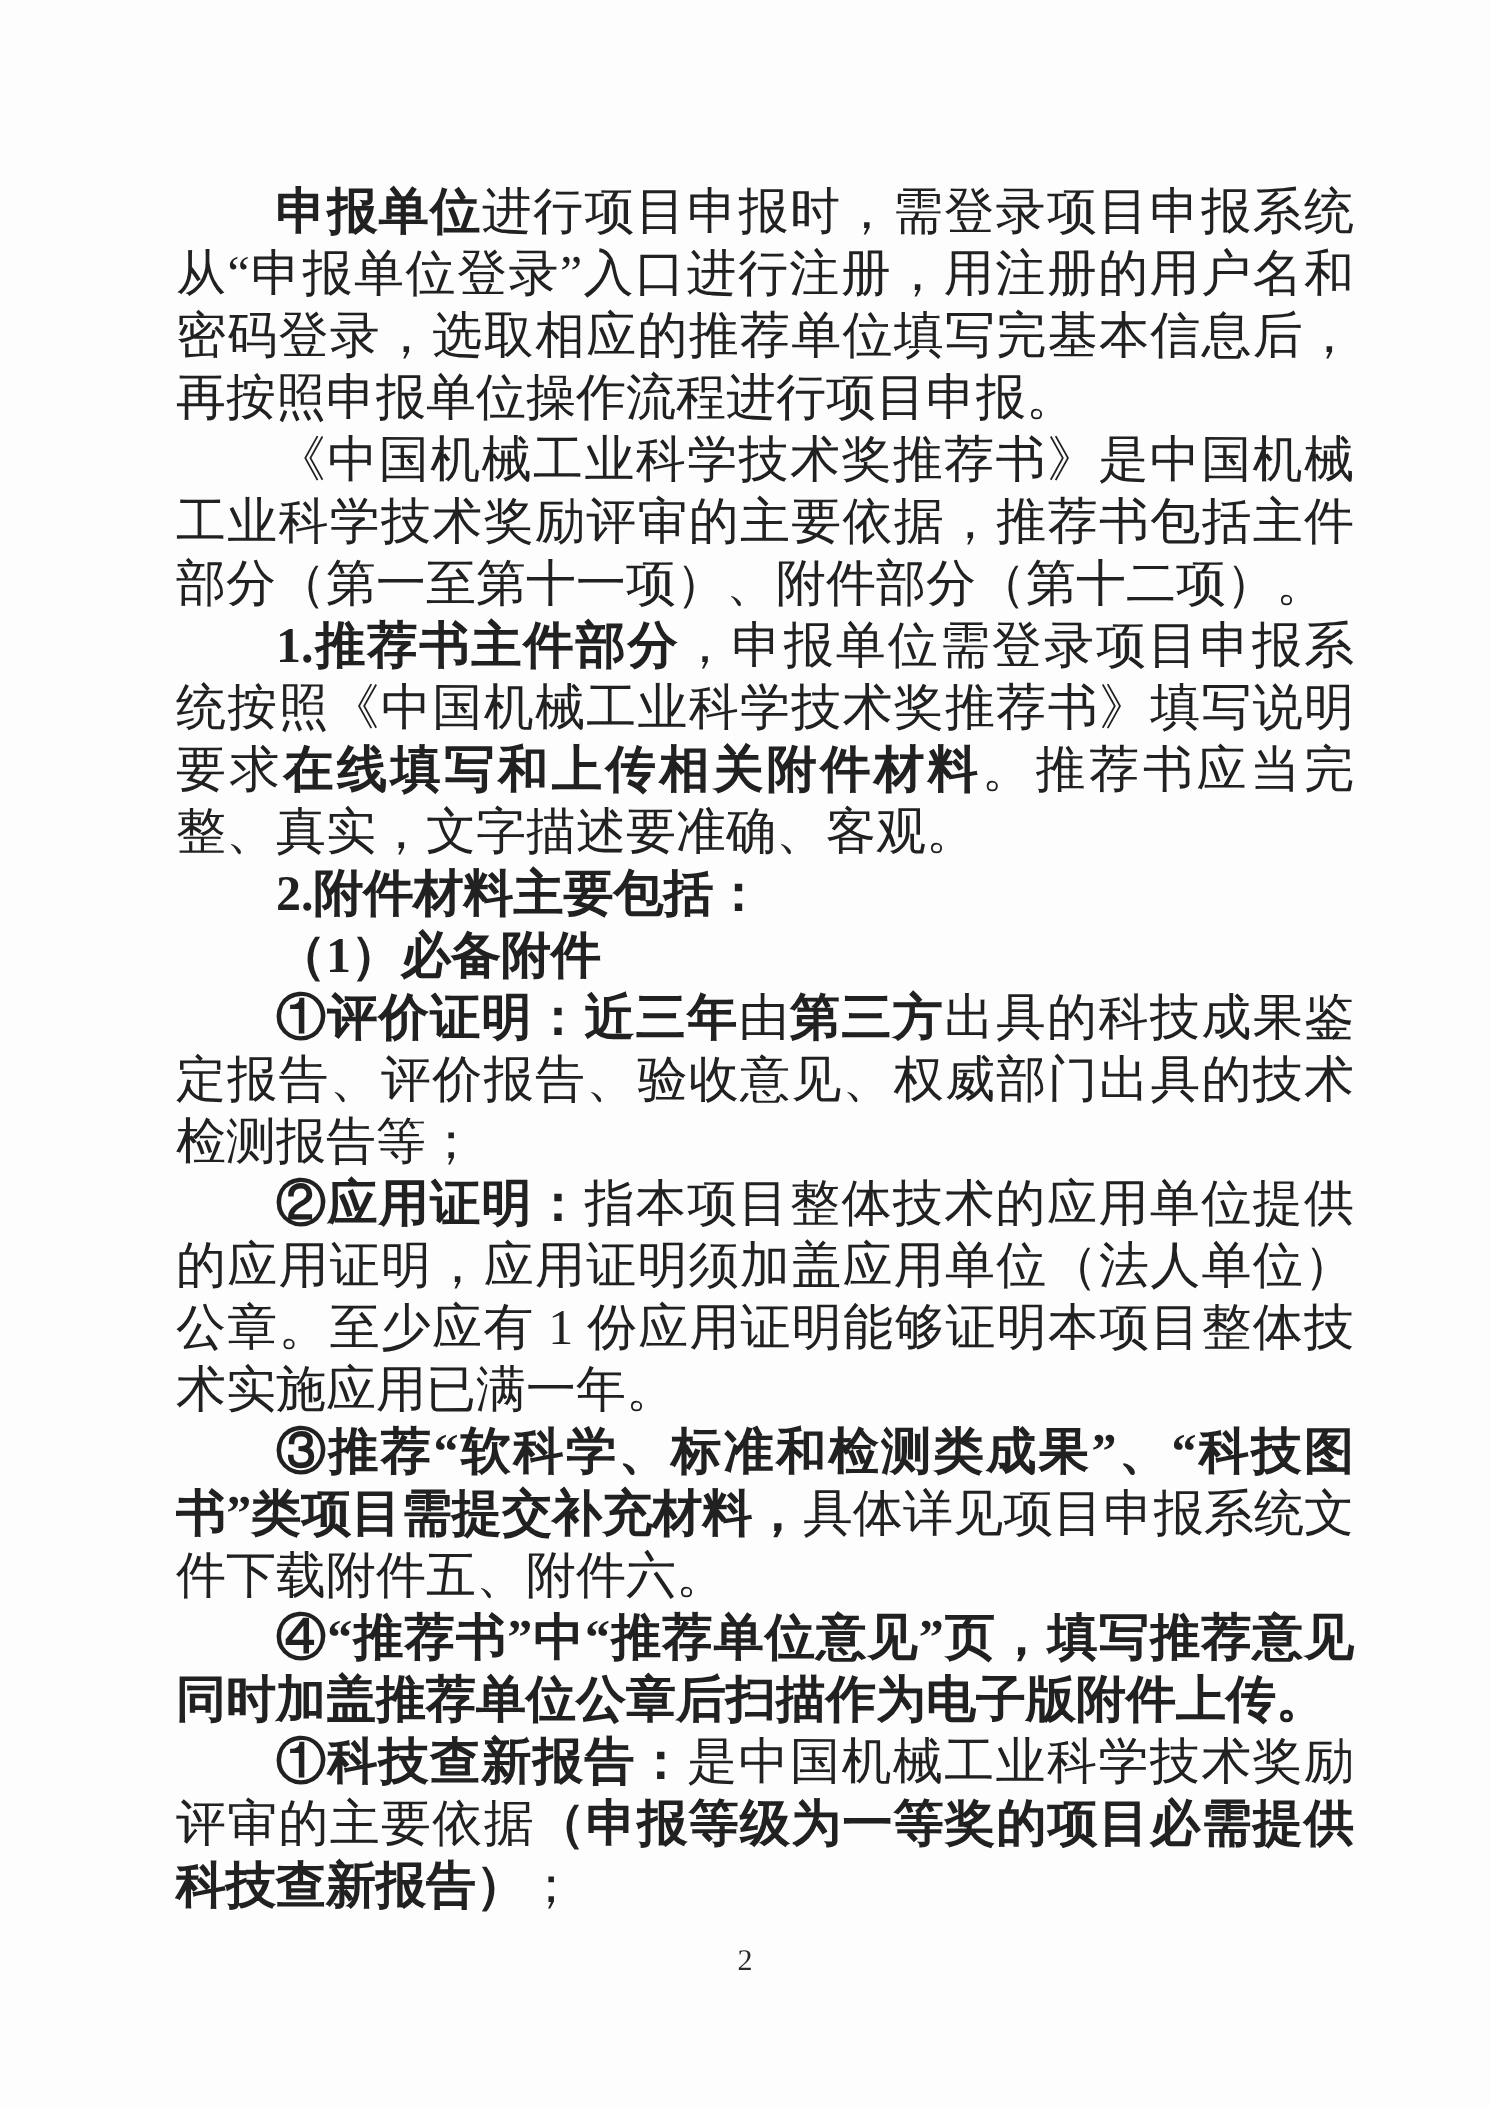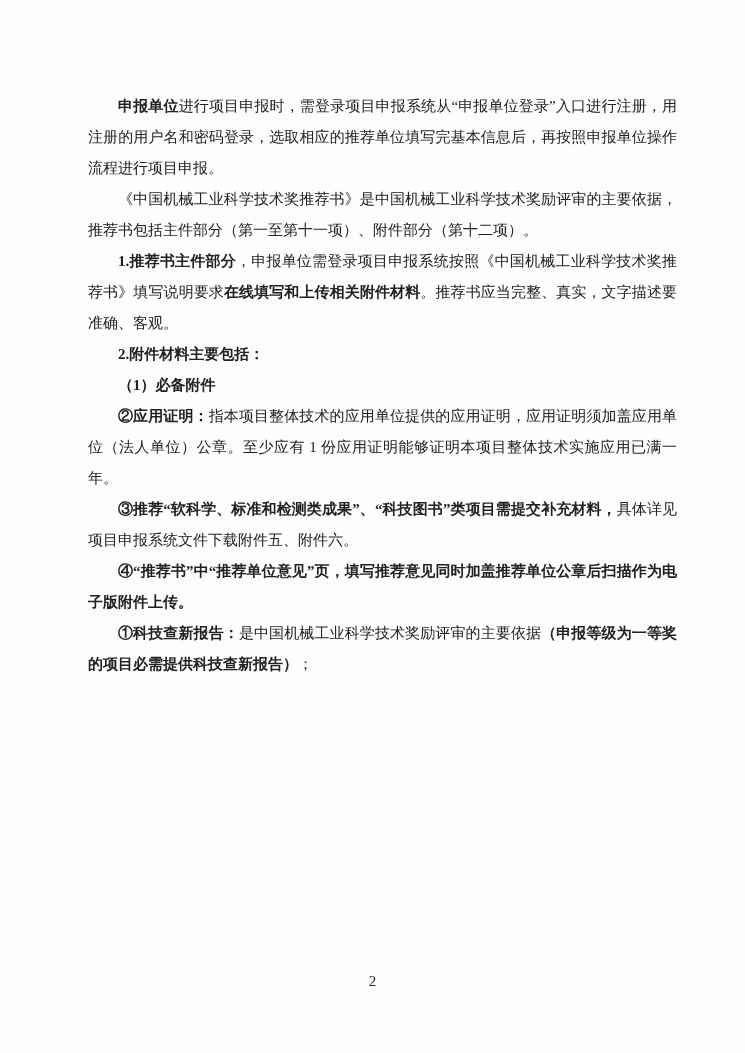--- a/index.html
+++ b/index.html
@@ -13,21 +13,21 @@
     width: 745px;
     height: 1053px;
     background: #fdfdfd;
     overflow: hidden;
   }
   .content {
     position: absolute;
     left: 88px;
     top: 91px;
     width: 589px;
-    font-size: 15px;
+    font-size: 25px;
     line-height: 31px;
     color: #212121;
     text-align: justify;
   }
   .para {
     margin: 0;
     text-indent: 2em;
   }
   .b { font-weight: bold; }
   .footer {
@@ -51,20 +51,21 @@
 
 
     <p class="para"><span>《中国机械工业科学技术奖推荐书》是中国机械工业科学技术奖励评审的主要依据，推荐书包括主件部分（第一至第十一项）、附件部分（第十二项）。</span></p>
 
     <p class="para"><span class="b">1.推荐书主件部分</span><span>，申报单位需登录项目申报系统按照《中国机械工业科学技术奖推荐书》填写说明要求</span><span class="b">在线填写和上传相关附件材料</span><span>。推荐书应当完整、真实，文字描述要准确、客观。</span></p>
 
     <p class="para"><span class="b">2.附件材料主要包括：</span></p>
 
     <p class="para"><span class="b">（1）必备附件</span></p>
 
+    <p class="para"><span class="b">①评价证明：近三年</span><span>由</span><span class="b">第三方</span><span>出具的科技成果鉴定报告、评价报告、验收意见、权威部门出具的技术检测报告等；</span></p>
 
     <p class="para"><span class="b">②应用证明：</span><span>指本项目整体技术的应用单位提供的应用证明，应用证明须加盖应用单位（法人单位）公章。至少应有 1 份应用证明能够证明本项目整体技术实施应用已满一年。</span></p>
 
     <p class="para"><span class="b">③推荐“软科学、标准和检测类成果”、“科技图书”类项目需提交补充材料，</span><span>具体详见项目申报系统文件下载附件五、附件六。</span></p>
 
     <p class="para"><span class="b">④“推荐书”中“推荐单位意见”页，填写推荐意见同时加盖推荐单位公章后扫描作为电子版附件上传。</span></p>
 
 
     <p class="para"><span class="b">①科技查新报告：</span><span>是中国机械工业科学技术奖励评审的主要依据</span><span class="b">（申报等级为一等奖的项目必需提供科技查新报告）</span><span>；</span></p>
 

